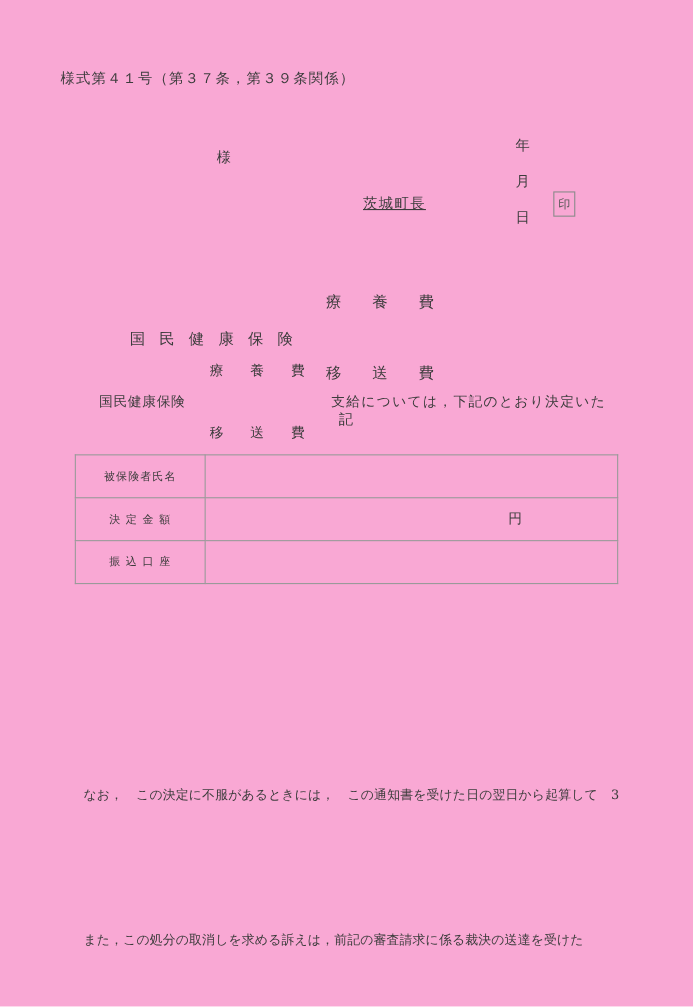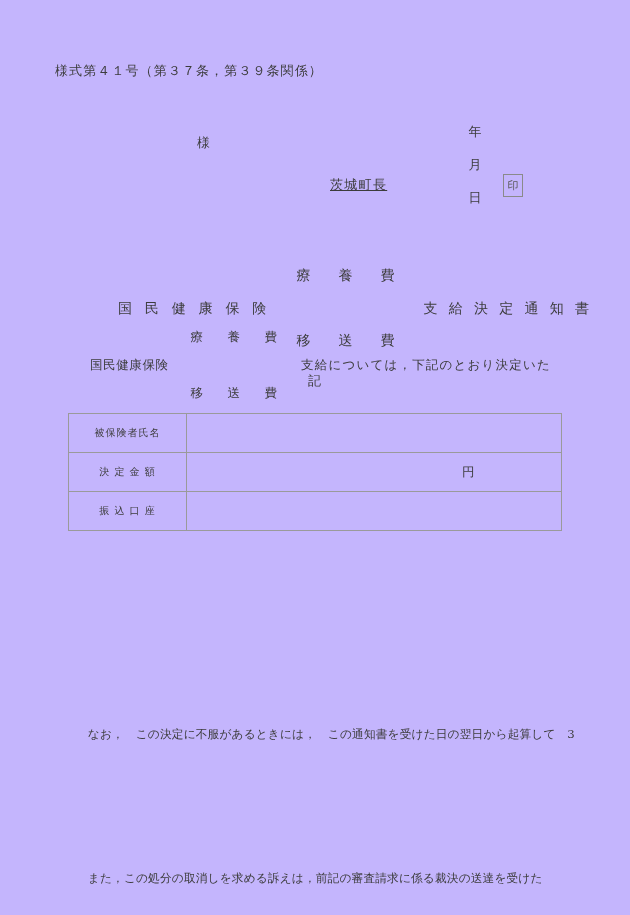--- a/index.html
+++ b/index.html
@@ -8,21 +8,21 @@
     background: #ffffff;
   }
   body {
     font-family: "DejaVu Serif", "Liberation Serif", serif;
     color: #3c3c3c;
   }
   #page {
     position: relative;
     width: 630px;
     height: 915px;
-    background: #c4b5fd;
+    background: #f9a8d4;
     overflow: hidden;
   }
   .abs { position: absolute; }
   .jp {
     font-family: "DejaVu Serif", "Liberation Serif", serif;
     white-space: pre;
   }
 
   
   #form-number {
@@ -163,21 +163,21 @@
 
   
   #footer-notice {
     left: 60px;
     top: 655px;
     width: 512px;
     font-size: 11.7px;
     line-height: 25.5px;
     letter-spacing: 0.15px;
   }
-  #footer-notice .para { margin: 16px; }
+  #footer-notice .para { margin: 4px; }
   #footer-notice .ln { display: block; white-space: pre; }
 </style>
 </head>
 <body>
 
 <div id="page">
 
   <div class="abs jp" id="form-number">様式第４１号（第３７条，第３９条関係）</div>
 
   <div class="abs jp" id="date-line">
@@ -192,21 +192,20 @@
 
   <div class="abs jp" id="issuer-name">茨城町長</div>
   <div class="abs jp" id="seal-box">印</div>
 
   <div class="abs" id="title-block">
     <span class="jp t-main">国 民 健 康 保 険</span>
     <span class="jp t-stack">
       <span style="display:block">療　養　費</span>
       <span style="display:block">移　送　費</span>
     </span>
-    <span class="jp t-tail">支 給 決 定 通 知 書</span>
   </div>
 
   <div class="abs" id="body-line1">
     <span class="jp b-lead">国民健康保険</span>
     <span class="jp b-stack">
       <span style="display:block">療　養　費</span>
       <span style="display:block">移　送　費</span>
     </span>
     <span class="jp b-tail">支給については，下記のとおり決定いた</span>
   </div>

